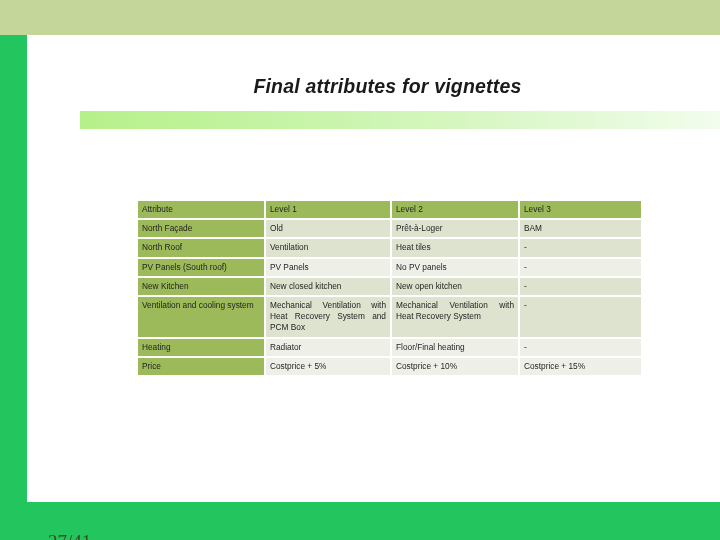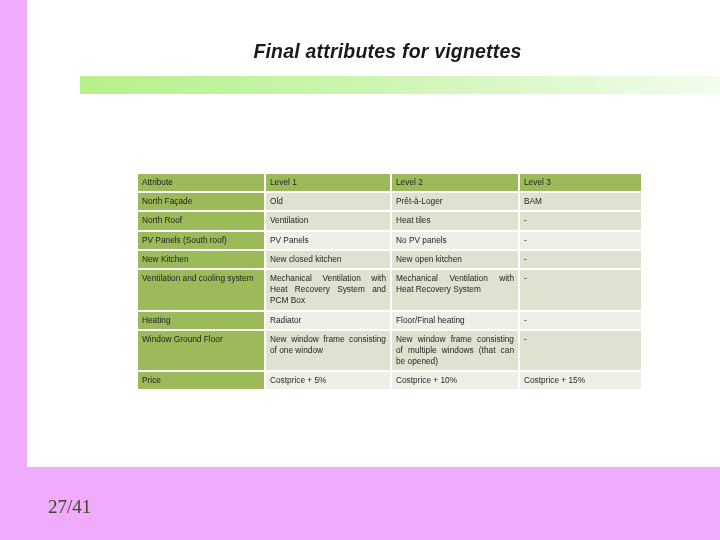--- a/index.html
+++ b/index.html
@@ -12,21 +12,22 @@
     overflow: hidden;
     background: #c5d69a;
     font-family: "Liberation Sans", sans-serif;
     position: relative;
   }
 
   
   #slide {
     position: absolute;
     inset: 0;
-    background: #f0abfc;
+    background: #22c55e;
+    margin-top: 35px;
   }
   #content-panel {
     position: absolute;
     left: 27px;
     top: 0;
     width: 693px;
     height: 467px;
     background: #ffffff;
   }
 
@@ -65,21 +66,21 @@
     font-size: 12.5px;
     font-weight: bold;
     color: #3a3a3a;
     white-space: nowrap;
   }
 
   
   #attr-table {
     position: absolute;
     left: 136px;
-    top: 172px;
+    top: 164px;
     width: 505px;
     border-collapse: separate;
     border-spacing: 2px 2px;
     table-layout: fixed;
     font-size: 8.3px;
     color: #1f1f1f;
   }
   #attr-table col.c1 { width: 126px; }
   #attr-table col.c2 { width: 124px; }
   #attr-table col.c3 { width: 126px; }
@@ -177,26 +178,20 @@
           <td class="val just">Mechanical Ventilation with Heat Recovery System and PCM Box</td>
           <td class="val just">Mechanical Ventilation with Heat Recovery System</td>
           <td class="val just">-</td>
         </tr>
         <tr class="band-b">
           <td class="attr">Heating</td>
           <td class="val just">Radiator</td>
           <td class="val just">Floor/Final heating</td>
           <td class="val just">-</td>
         </tr>
-        <tr class="band-a">
-          <td class="attr">Window Ground Floor</td>
-          <td class="val just">New window frame consisting of one window</td>
-          <td class="val just">New window frame consisting of multiple windows (that can be opened)</td>
-          <td class="val just">-</td>
-        </tr>
         <tr class="band-b">
           <td class="attr">Price</td>
           <td class="val just">Costprice + 5%</td>
           <td class="val just">Costprice + 10%</td>
           <td class="val just">Costprice + 15%</td>
         </tr>
       </tbody>
   </table>
 
   <div id="page-number">27/41</div>

